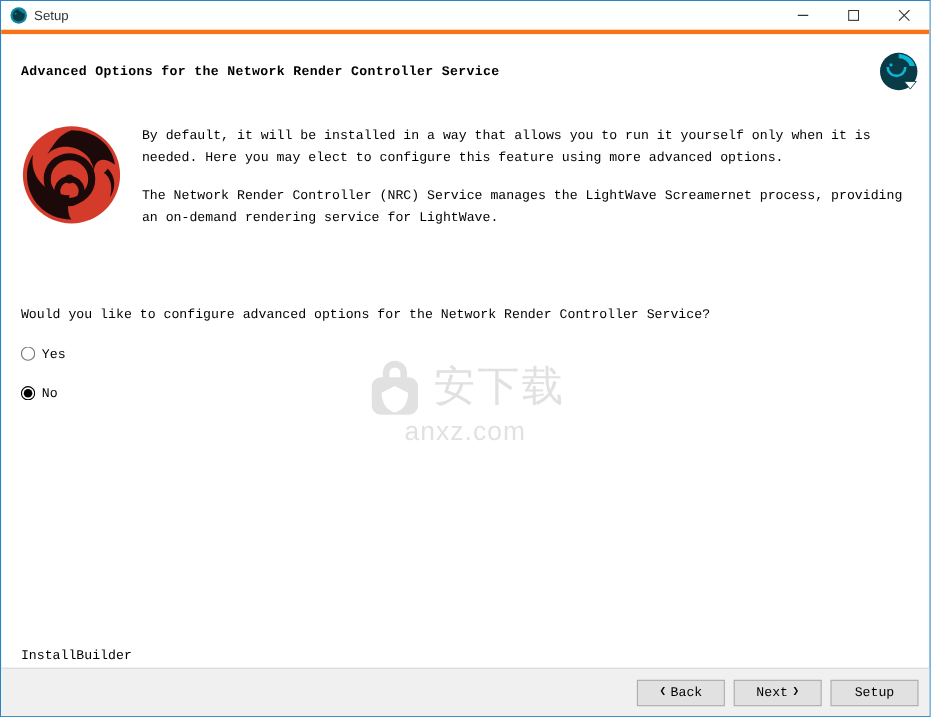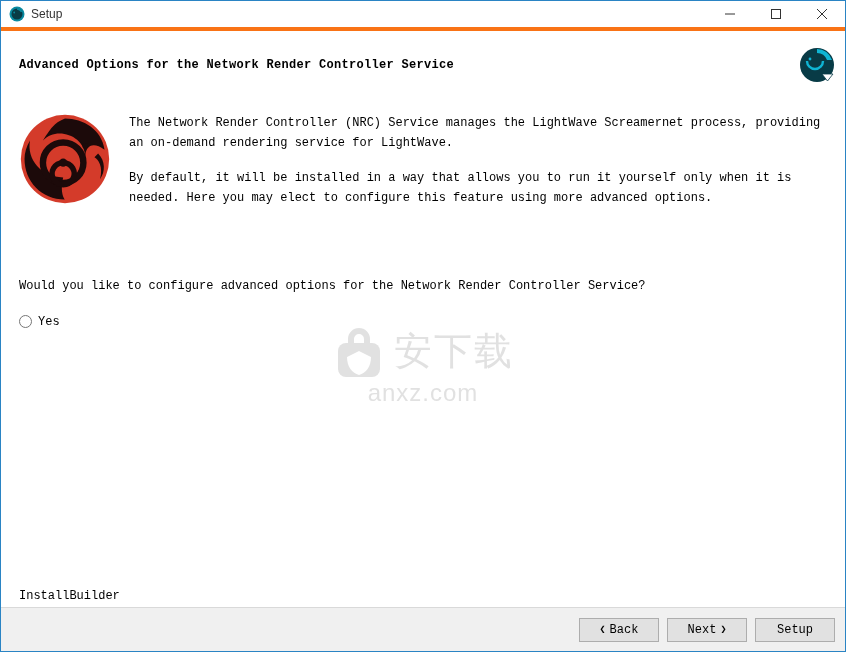--- a/index.html
+++ b/index.html
@@ -231,31 +231,35 @@
         <path d="M50 6 C70 6 90 18 93 40 C80 30 72 36 72 48 C72 24 40 14 26 30 C36 14 40 10 50 6 Z" fill="#1c0a0a"></path>
         <path d="M50 94 C24 94 6 74 6 50 C6 44 8 36 12 30 C8 50 24 70 48 70 C44 88 50 94 50 94 Z" fill="#1c0a0a"></path>
         <circle cx="48" cy="54" r="22" fill="none" stroke="#1c0a0a" stroke-width="7"></circle>
         <path d="M48 54 m0 0 a12 12 0 1 1 -0.01 0" fill="none" stroke="#1c0a0a" stroke-width="6"></path>
         <circle cx="48" cy="54" r="4.5" fill="#1c0a0a"></circle>
         <circle cx="72" cy="36" r="3" fill="#1c0a0a"></circle>
         <path d="M86 44 C94 52 94 64 88 72 C92 58 86 50 82 48 Z" fill="#1c0a0a"></path>
       </svg>
     </span>
     <div class="intro-text">
+      <p>By default, it will be installed in a way that allows you to run it yourself only when it is needed.  Here you may elect to configure this feature using more advanced options.</p>
       <p>The Network Render Controller (NRC) Service manages the LightWave Screamernet process, providing an on-demand rendering service for LightWave.</p>
-      <p>By default, it will be installed in a way that allows you to run it yourself only when it is needed.  Here you may elect to configure this feature using more advanced options.</p>
     </div>
   </div>
 
   <div class="question-block">
     <div class="question-text">Would you like to configure advanced options for the Network Render Controller Service?</div>
 
     <div class="radio-row">
       <input type="radio" name="adv" id="opt-yes" style="">
       <label for="opt-yes">Yes</label>
+    </div>
+    <div class="radio-row">
+      <input type="radio" name="adv" id="opt-no" checked="" style="">
+      <label for="opt-no">No</label>
     </div>
   </div>
 </div>
 
 <div class="watermark">
   <div class="wm-top">
     <span class="wm-lock">
       <svg viewBox="0 0 54 60">
         <path d="M16 18 a11 11 0 0 1 22 0 v6 h-6 v-6 a5 5 0 0 0 -10 0 v6 h-6 z" fill="#c9c9c9"></path>
         <rect x="6" y="22" width="42" height="34" rx="8" fill="#c9c9c9"></rect>

